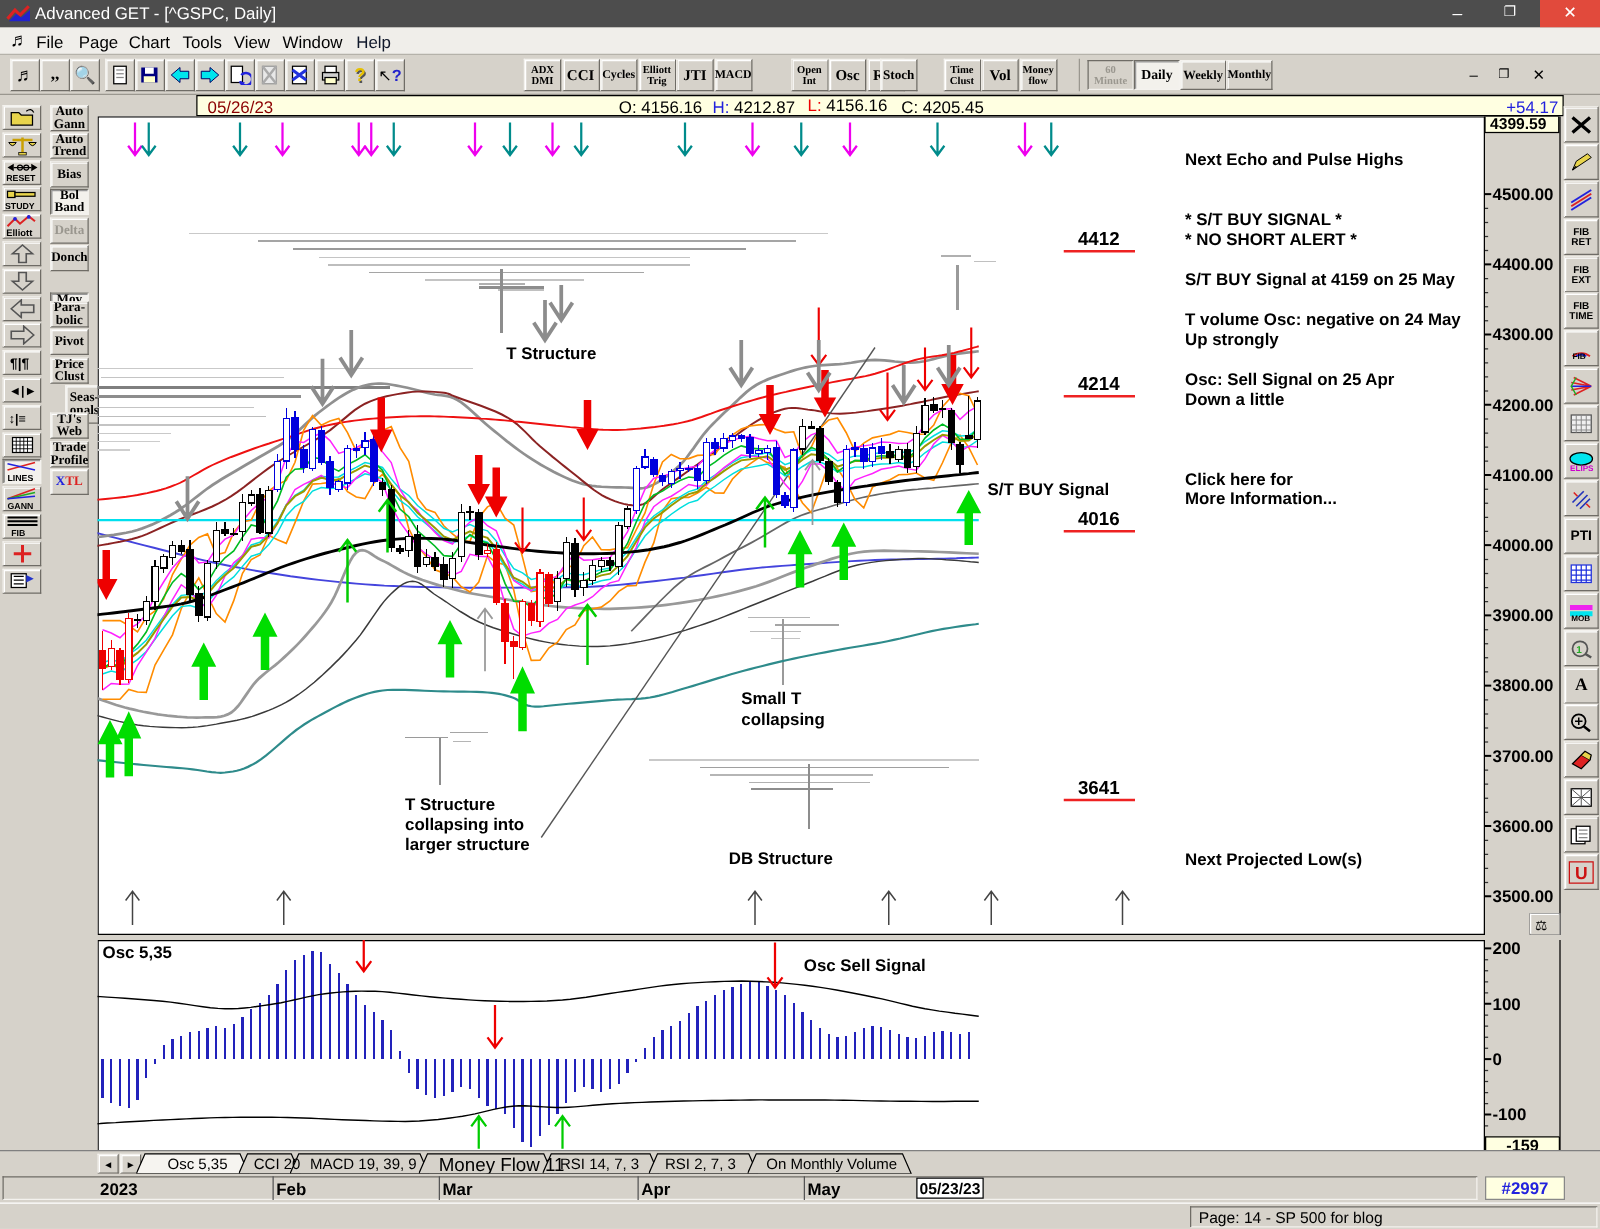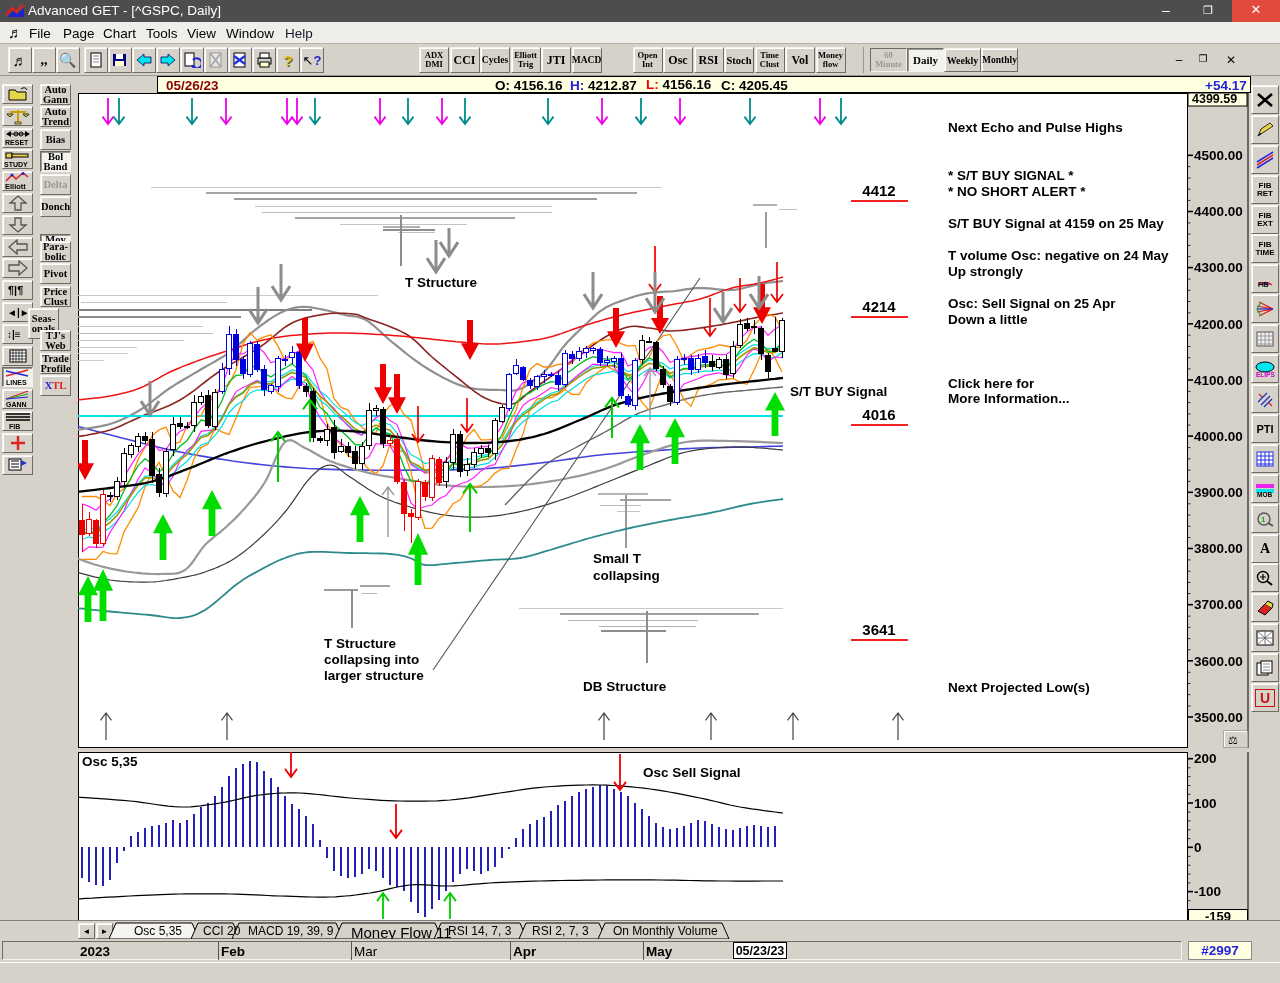--- a/index.html
+++ b/index.html
@@ -102,34 +102,34 @@
     <div class="ind b3" style="left:419.0px;font-size:8.5px">ADX<br>DMI</div>
     <div class="ind b3" style="left:449.5px;font-size:12px">CCI</div>
     <div class="ind b3" style="left:480.0px;font-size:9.5px">Cycles</div>
     <div class="ind b3" style="left:510.5px;font-size:8.5px">Elliott<br>Trig</div>
     <div class="ind b3" style="left:541.0px;font-size:12px">JTI</div>
     <div class="ind b3" style="left:571.5px;font-size:9.5px">MACD</div>
     <div class="ind b3" style="left:634px;font-size:12px">OBV</div>
     <div class="ind b3" style="left:632.5px;font-size:8.5px">Open<br>Int</div>
     <div class="ind b3" style="left:663.0px;font-size:12px">Osc</div>
     <div class="ind b3" style="left:693.5px;font-size:12px">RSI</div>
-    <div class="ind b3" style="left:724.0px;font-size:10.5px">Stoch</div>
+    <div class="ind b3" style="left:704px;font-size:10.5px">Stoch</div>
     <div class="ind b3" style="left:754.5px;font-size:8.5px">Time<br>Clust</div>
     <div class="ind b3" style="left:785.0px;font-size:12px">Vol</div>
     <div class="ind b3" style="left:815.5px;font-size:8.5px">Money<br>flow</div>
     <div style="position:absolute;left:863px;top:2px;width:1px;height:26px;background:#9a978f"></div>
     <div class="ind sunk" style="left:870px;width:37px;height:24px;top:48px;font-size:8.5px;color:#9a978f;top:3px">60<br>Minute</div>
     <div class="ind pressed" style="left:907px;width:37px;height:24px;top:3px;font-size:11px">Daily</div>
     <div class="ind b3" style="left:944px;width:37px;height:24px;top:3px;font-size:10px">Weekly</div>
     <div class="ind b3" style="left:981px;width:37px;height:24px;top:3px;font-size:9.5px">Monthly</div>
     <div style="position:absolute;left:1172px;top:8px;width:14px;font-size:12px;text-align:center">–</div>
     <div style="position:absolute;left:1196px;top:8px;width:14px;font-size:10px;text-align:center">❐</div>
     <div style="position:absolute;left:1224px;top:8px;width:14px;font-size:12px;text-align:center">✕</div>
   </div>
-<div style="position:absolute;left:157px;top:76px;width:1094px;height:17px;background:#ffffe1;border:1px solid #000;font-size:13.5px;font-weight:bold">
+<div style="position:absolute;left:157px;top:76px;width:1094px;height:17px;background:#ffffe1;border:1px solid #000;font-size:13.5px;font-weight:normal">
 <span style="position:absolute;left:8px;top:1px;color:#8b0000">05/26/23</span>
 <span style="position:absolute;left:337px;top:1px">O: 4156.16</span>
 <span style="position:absolute;left:412px;top:1px"><span style="color:#2222dd">H:</span> 4212.87</span>
 <span style="position:absolute;left:488px;top:0"><span style="color:#ee0000">L:</span> 4156.16</span>
 <span style="position:absolute;left:563px;top:1px">C: 4205.45</span>
 <span style="position:absolute;left:1047px;top:1px;color:#2222dd">+54.17</span>
 </div>
 <div class="ibtn b3" style="left:2px;top:84px">
     <svg width="22" height="16">
       <path d="M2,14 L2,4 L8,4 L10,6 L19,6 L19,14 Z" fill="#e8d44c" stroke="#000"></path>
@@ -244,21 +244,21 @@
 <div class="tbtn b3" style="left:40px;top:84px;height:21px;color:#000">Auto<br>Gann</div>
 <div class="tbtn b3" style="left:40px;top:106px;height:21px;color:#000">Auto<br>Trend</div>
 <div class="tbtn b3" style="left:40px;top:129px;height:21px;color:#000">Bias</div>
 <div class="tbtn pressed" style="left:40px;top:151px;height:21px;color:#000">Bol<br>Band</div>
 <div class="tbtn b3" style="left:40px;top:174px;height:21px;color:#9a978f">Delta</div>
 <div class="tbtn b3" style="left:40px;top:196px;height:21px;color:#000">Donch</div>
 <div class="tbtn pressed" style="left:40px;top:234px;height:21px;color:#000">Mov<br>Ave</div>
 <div class="tbtn b3" style="left:40px;top:241px;height:21px;color:#000">Para-<br>bolic</div>
 <div class="tbtn b3" style="left:40px;top:263px;height:21px;color:#000">Pivot</div>
 <div class="tbtn b3" style="left:40px;top:286px;height:21px;color:#000">Price<br>Clust</div>
-<div class="tbtn b3" style="left:28px;top:308px;height:31px;color:#000">Seas-<br>onals</div>
+<div class="tbtn b3" style="left:52px;top:308px;height:31px;color:#000">Seas-<br>onals</div>
 <div class="tbtn b3" style="left:40px;top:330px;height:21px;color:#000">TJ's<br>Web</div>
 <div class="tbtn b3" style="left:40px;top:353px;height:21px;color:#000">Trade<br>Profile</div>
 <div class="tbtn b3" style="left:40px;top:375px;height:21px;color:#000">
     <span style="color:#2222dd">X</span>
     <span style="color:#dd2222">TL</span>
   </div>
 <div class="rbtn b3" style="top:85px">
     <svg width="20" height="18">
       <path d="M3,3 L17,15 M17,3 L3,15" stroke="#000" stroke-width="2.6"></path>
     </svg>
@@ -969,22 +969,23 @@
     <div style="position:absolute;left:351px;top:3px;font-size:15px;color:#000">Money Flow 11</div>
     <div style="position:absolute;left:448px;top:3px;font-size:12px;color:#000">RSI 14, 7, 3</div>
     <div style="position:absolute;left:532px;top:3px;font-size:12px;color:#000">RSI 2, 7, 3</div>
     <div style="position:absolute;left:613px;top:3px;font-size:12px;color:#000">On Monthly Volume</div>
   </div>
 <div style="position:absolute;left:0;top:939px;width:1280px;height:23px;background:#d6d2ca">
     <div class="sunk" style="position:absolute;left:2px;top:2px;width:1180px;height:19px"></div>
   </div>
 <div style="position:absolute;left:80px;top:944px;font-size:13.5px;font-weight:bold">2023</div>
 <div style="position:absolute;left:221px;top:944px;font-size:13.5px;font-weight:bold">Feb</div>
-<div style="position:absolute;left:354px;top:944px;font-size:13.5px;font-weight:normal">Mar</div>
+<div style="position:absolute;left:354px;top:944px;font-size:13.5px;font-weight:bold">Mar</div>
 <div style="position:absolute;left:513px;top:944px;font-size:13.5px;font-weight:bold">Apr</div>
 <div style="position:absolute;left:646px;top:944px;font-size:13.5px;font-weight:bold">May</div>
 <div style="position:absolute;left:218px;top:941px;width:1px;height:19px;background:#555"></div>
 <div style="position:absolute;left:351px;top:941px;width:1px;height:19px;background:#555"></div>
 <div style="position:absolute;left:510px;top:941px;width:1px;height:19px;background:#555"></div>
 <div style="position:absolute;left:643px;top:941px;width:1px;height:19px;background:#555"></div>
 <div style="position:absolute;left:733px;top:942px;width:54px;height:17px;background:#fff;border:1px solid #000;font-size:12.5px;font-weight:bold;text-align:center;line-height:16px">05/23/23</div>
 <div style="position:absolute;left:1188px;top:941px;width:64px;height:19px;background:#ffffe1;border:1px solid #888;font-size:13.5px;font-weight:bold;color:#2222dd;text-align:center;line-height:18px">#2997</div>
 <div style="position:absolute;left:0;top:962px;width:1280px;height:21px;background:#d6d2ca;border-top:1px solid #fff">
+<div class="sunk" style="position:absolute;left:952px;top:2px;width:326px;height:17px;font-size:12.5px;padding:1px 6px">Page: 14 - SP 500 for blog</div>
 </div>
 </body></html>

